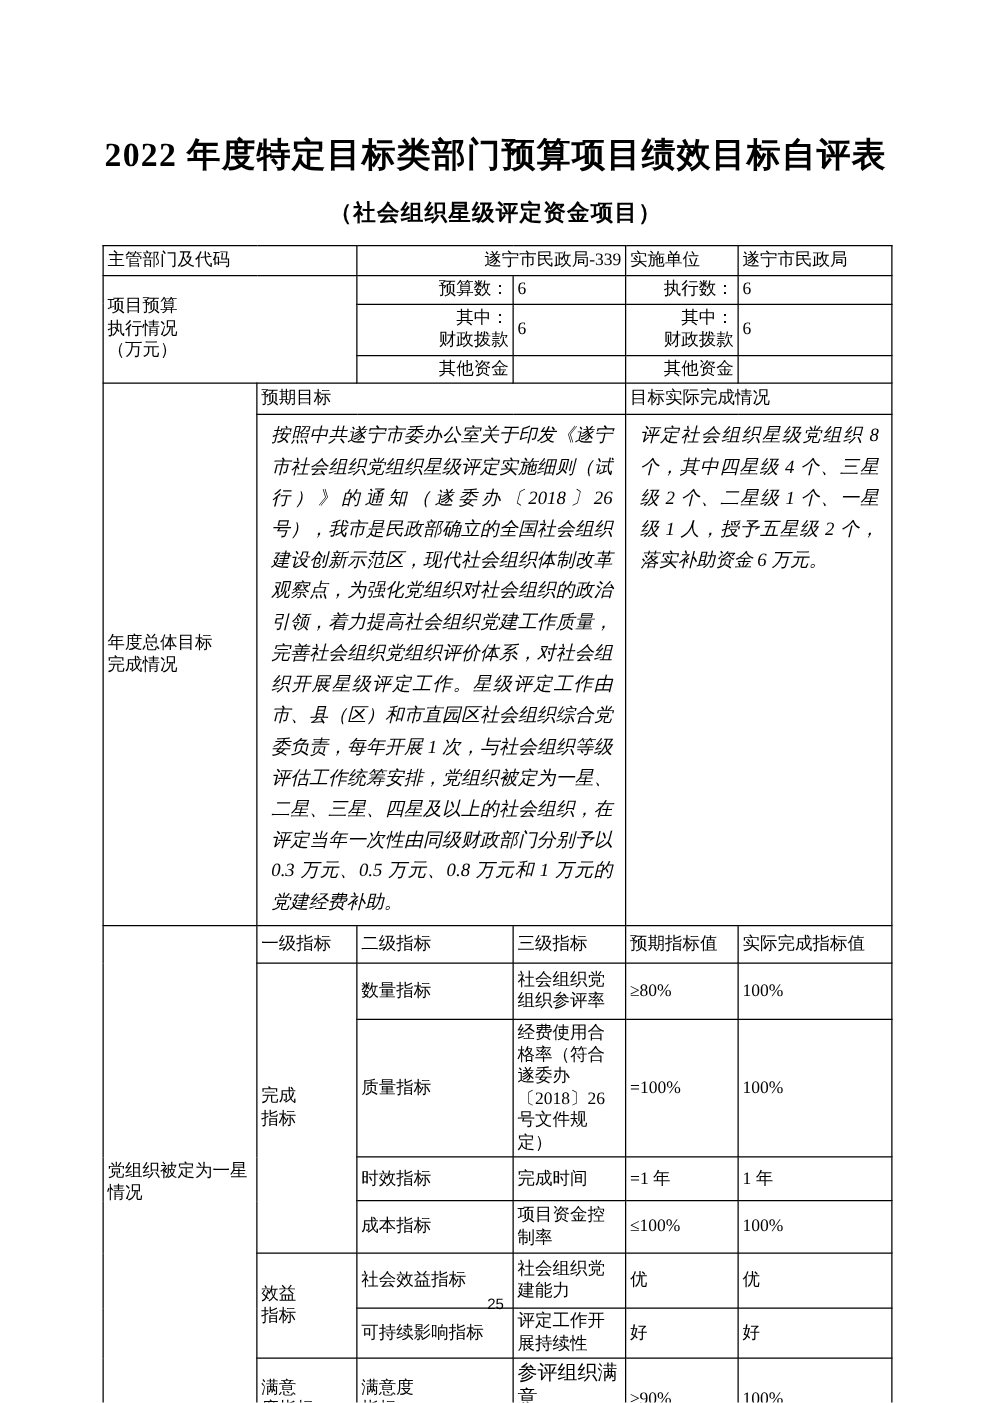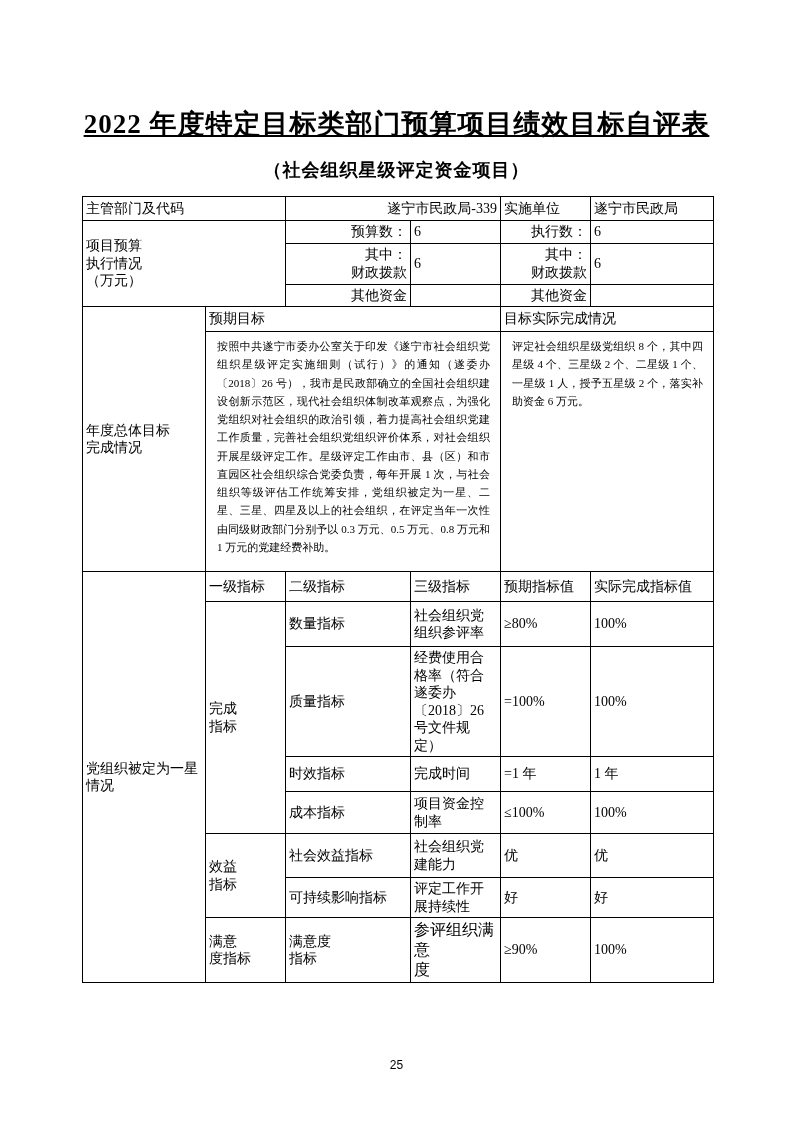--- a/index.html
+++ b/index.html
@@ -6,21 +6,21 @@
   body {
     width: 793px; height: 1122px;
     background: #ffffff;
     position: relative;
     font-family: "Liberation Serif", "DejaVu Serif", serif;
     color: #000;
   }
   .page-title {
     position: absolute; top: 106px; left: 0; width: 100%;
     text-align: center; font-size: 27px; font-weight: bold;
-    letter-spacing: 1px; margin: 0; text-decoration: underline;
+    letter-spacing: 1px; margin: 0;
   }
   .page-subtitle {
     position: absolute; top: 158px; left: 0; width: 100%;
     text-align: center; font-size: 18px; font-weight: bold;
     letter-spacing: 1px; margin: 0;
   }
   table.main-table {
     position: absolute; top: 196px; left: 82px;
     border-collapse: collapse; table-layout: fixed;
     width: 631px;
@@ -31,31 +31,31 @@
     vertical-align: middle;
     padding: 2px 3px;
     white-space: pre-line;
     line-height: 1.25;
     overflow: hidden;
   }
   td.left { text-align: right; padding-left: 9px; }
   td.goal-text {
     text-align: justify;
     vertical-align: top;
-    font-size: 11px;
+    font-size: 15px;
     line-height: 1.66;
     padding: 5px 10px 5px 11px;
     white-space: normal;
+    font-style: italic;
   }
   td.small3 { font-size: 16px; }
   .page-number {
     position: absolute; top: 1036px; left: 0; width: 100%;
     text-align: center; font-size: 12px;
     font-family: "Liberation Sans", sans-serif;
-    margin-top: 22px;
   }
 </style>
 </head>
 <body>
 
 <h1 class="page-title">2022 年度特定目标类部门预算项目绩效目标自评表</h1>
 <h2 class="page-subtitle">（社会组织星级评定资金项目）</h2>
 
 <table class="main-table">
   <colgroup>

